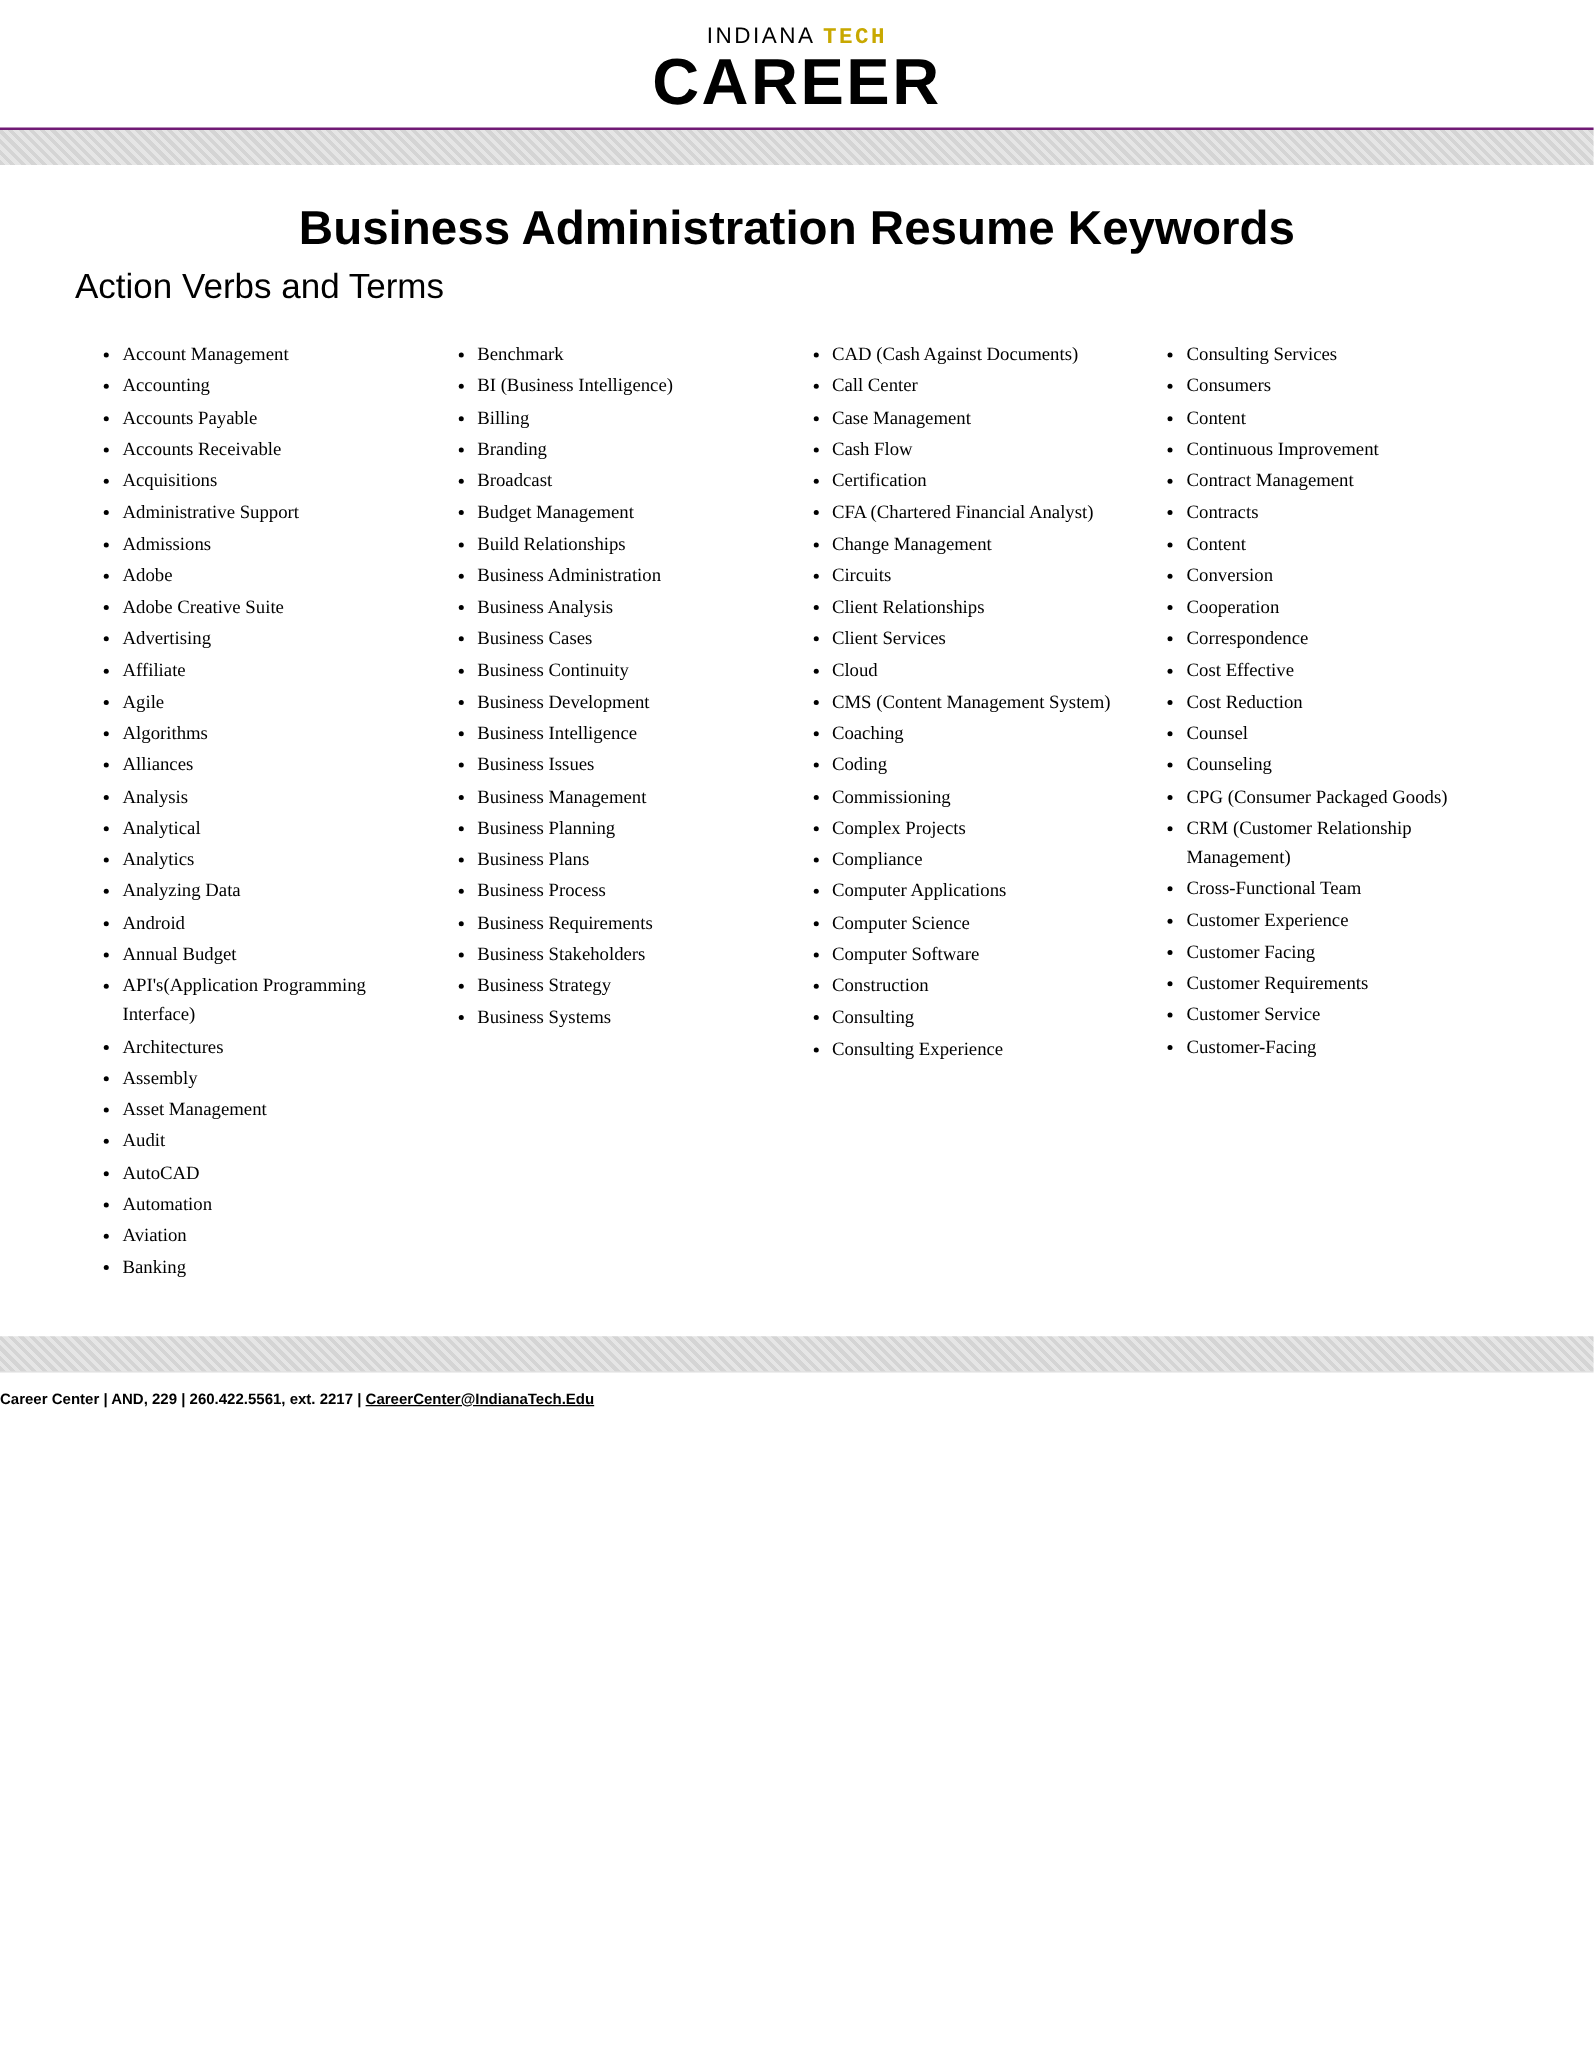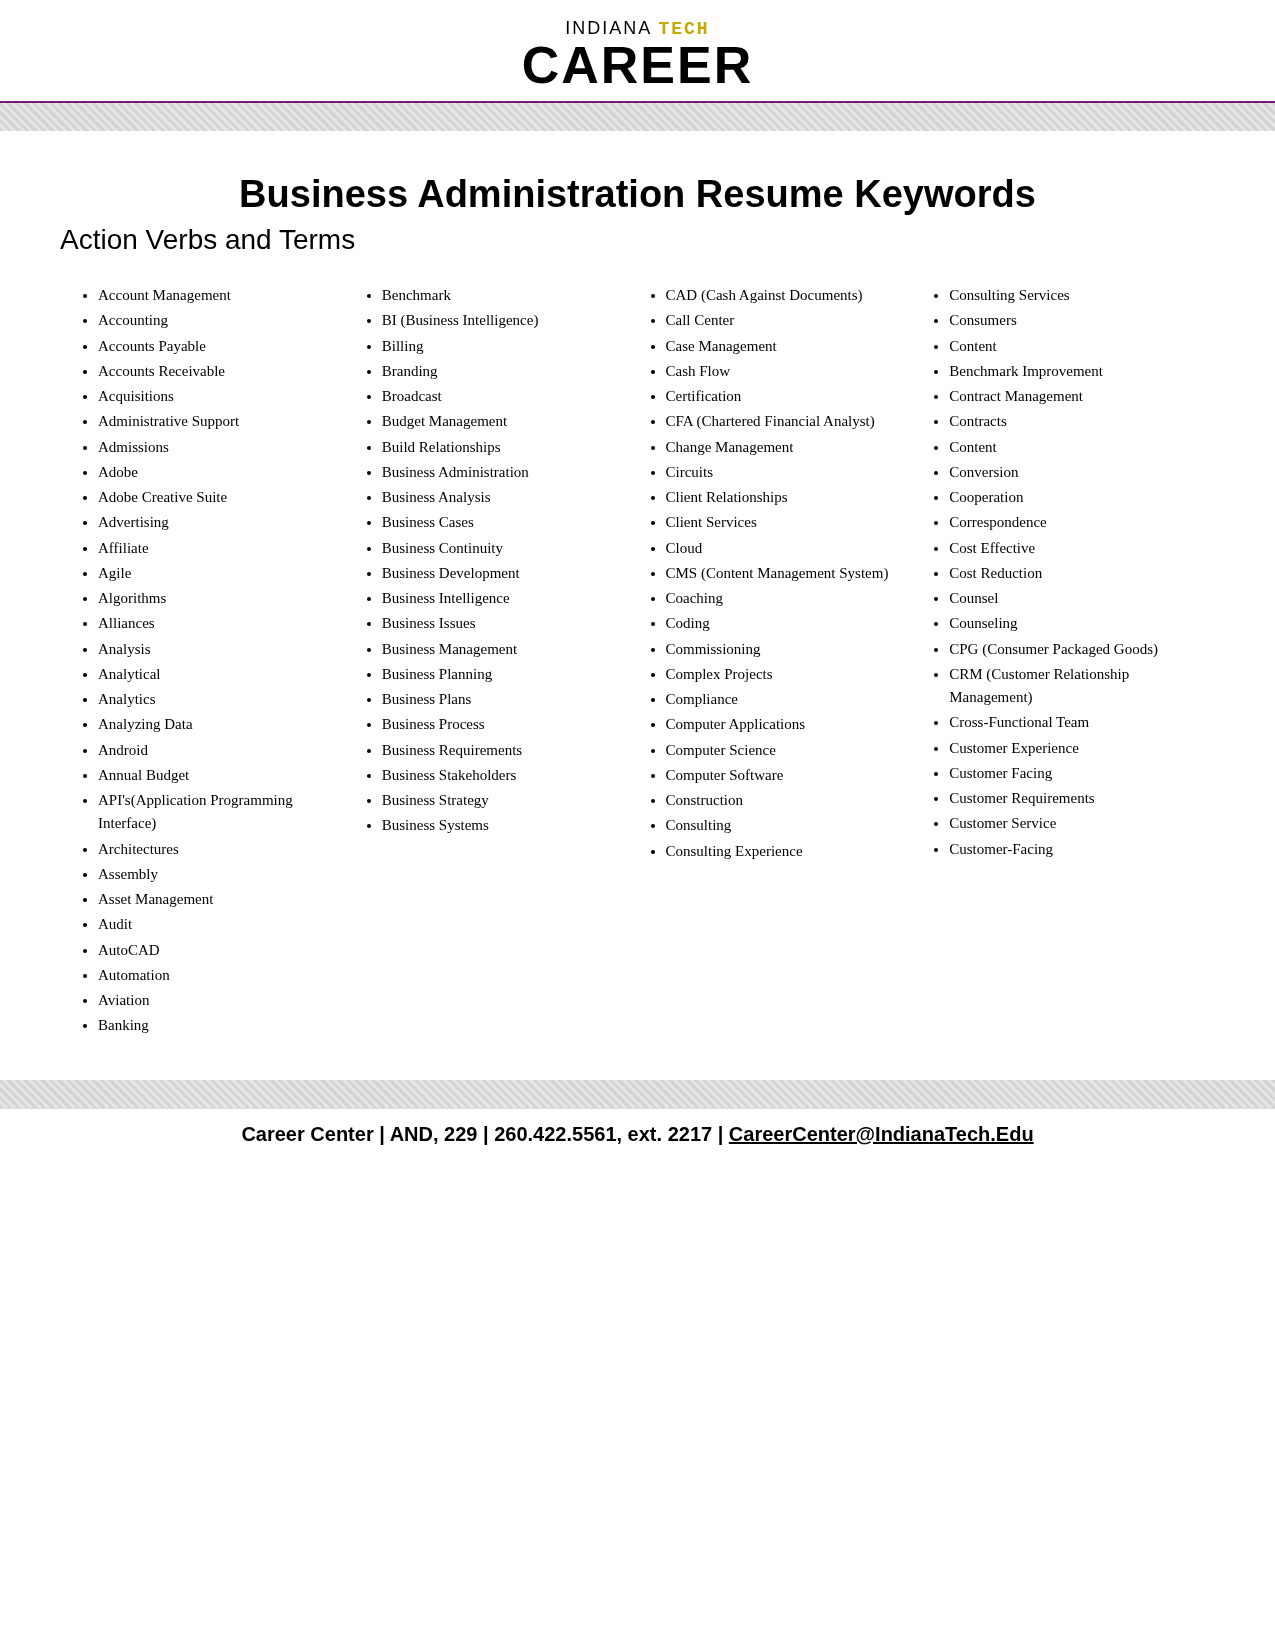--- a/index.html
+++ b/index.html
@@ -51,21 +51,21 @@
         45deg,
         #aaa 0px, #aaa 3px,
         #ccc 3px, #ccc 6px
       );
       opacity: 0.5;
       margin-bottom: 0;
     }
 
     
     .main-content {
-      padding: 42px 60px 20px 60px;
+      padding: 30px 60px 20px 60px;
     }
 
     .page-title {
       font-size: 38px;
       font-weight: 900;
       text-align: center;
       margin-bottom: 8px;
       color: #000;
     }
 
@@ -105,23 +105,22 @@
         45deg,
         #aaa 0px, #aaa 3px,
         #ccc 3px, #ccc 6px
       );
       opacity: 0.5;
       margin-top: 20px;
     }
 
     .footer {
       background: #ffffff;
-      text-align: center;
       padding: 14px 0 14px 0;
-      font-size: 20px;
+      font-size: 12px;
       font-weight: bold;
       color: #000;
       border-top: 1px solid #ddd;
     }
 
     .footer a {
       color: #000;
       text-decoration: underline;
     }
   </style>
@@ -224,21 +223,21 @@
         <li>Computer Software</li>
         <li>Construction</li>
         <li>Consulting</li>
         <li>Consulting Experience</li>
       </ul>
 
     <ul class="keyword-column">
     <li>Consulting Services</li>
         <li>Consumers</li>
         <li>Content</li>
-        <li>Benchmark Improvement</li>
+        <li>Continuous Improvement</li>
         <li>Contract Management</li>
         <li>Contracts</li>
         <li>Content</li>
         <li>Conversion</li>
         <li>Cooperation</li>
         <li>Correspondence</li>
         <li>Cost Effective</li>
         <li>Cost Reduction</li>
         <li>Counsel</li>
         <li>Counseling</li>

